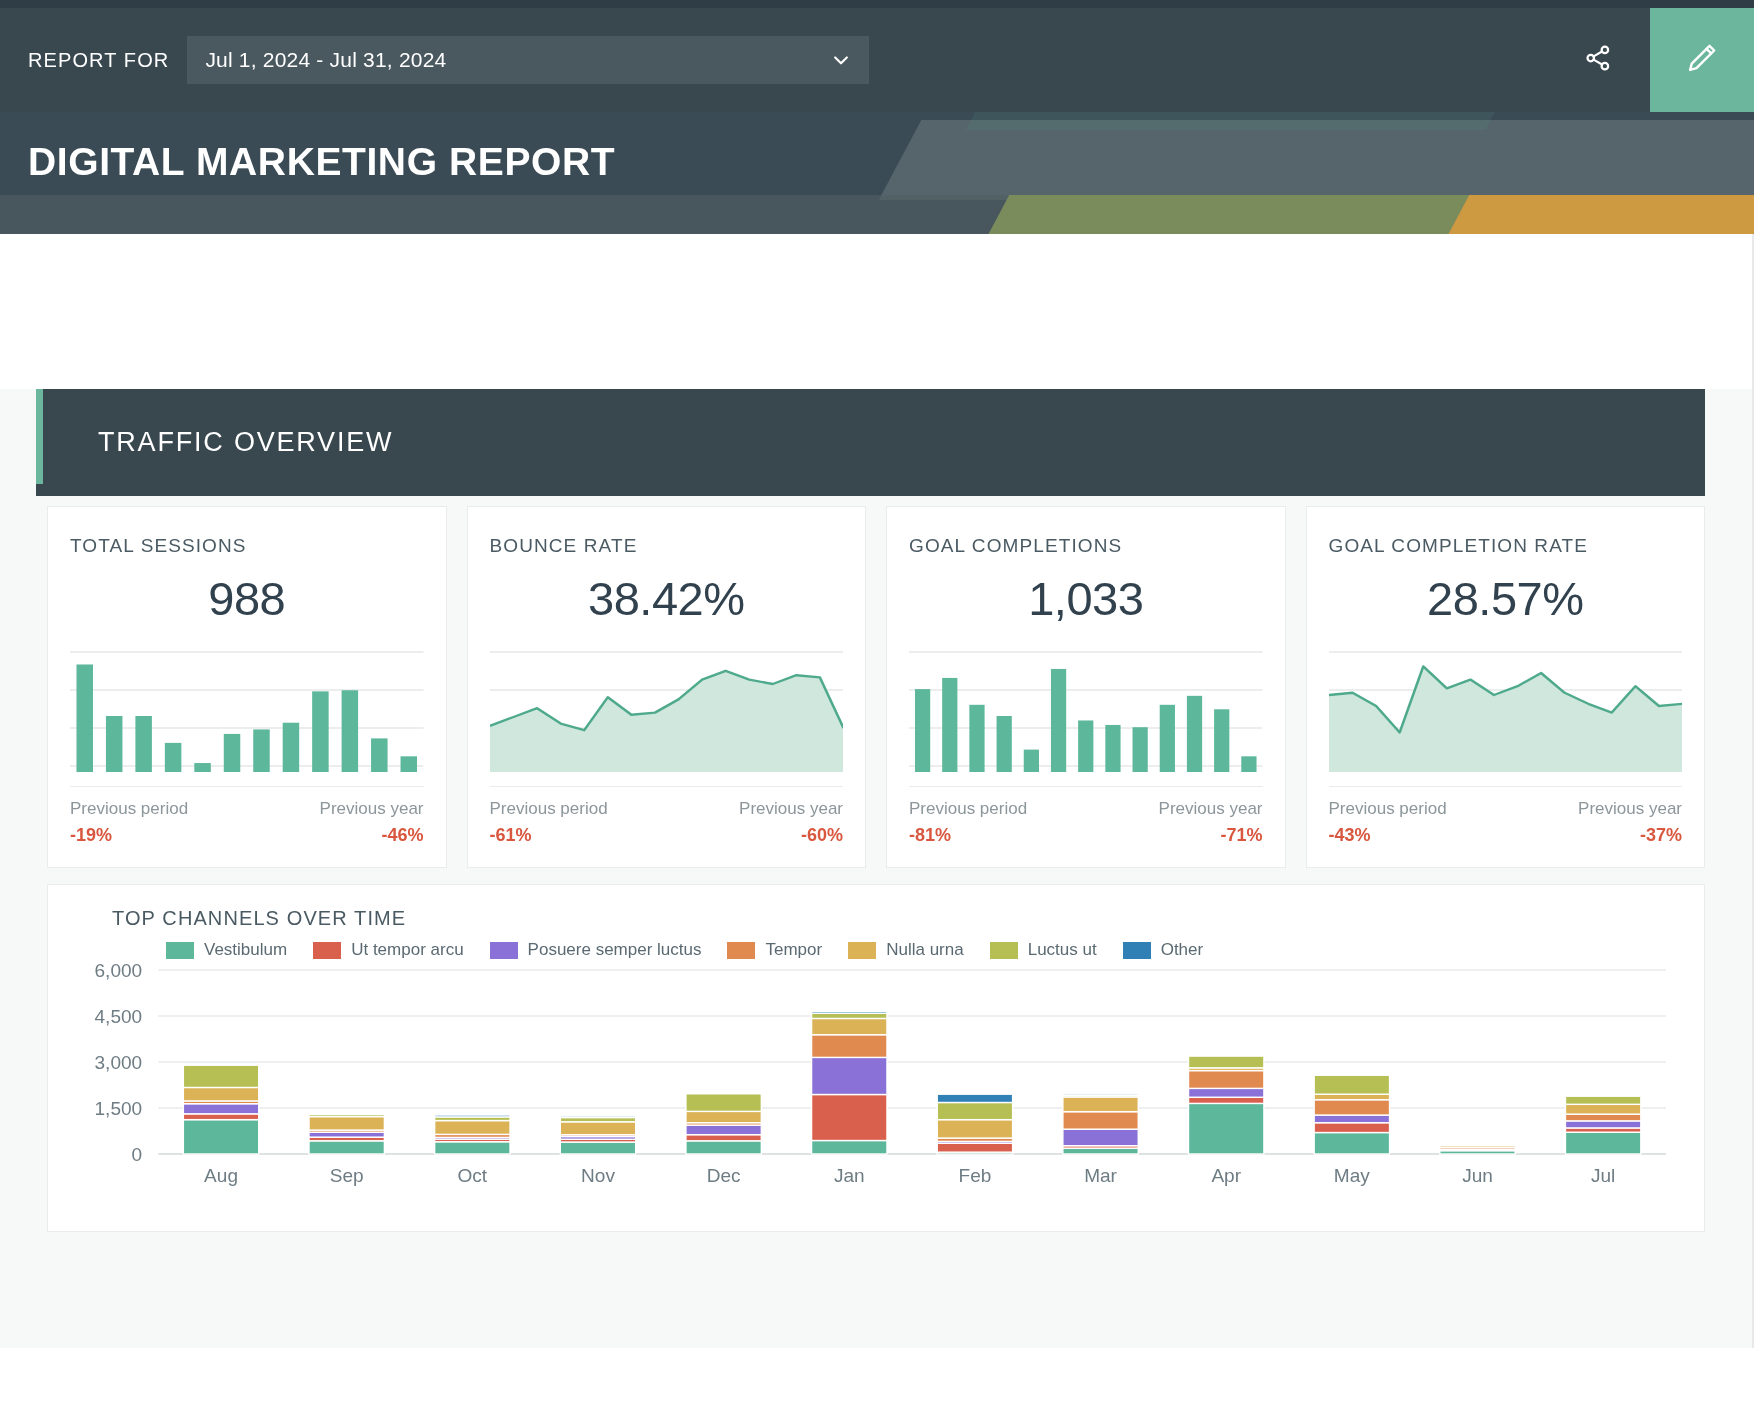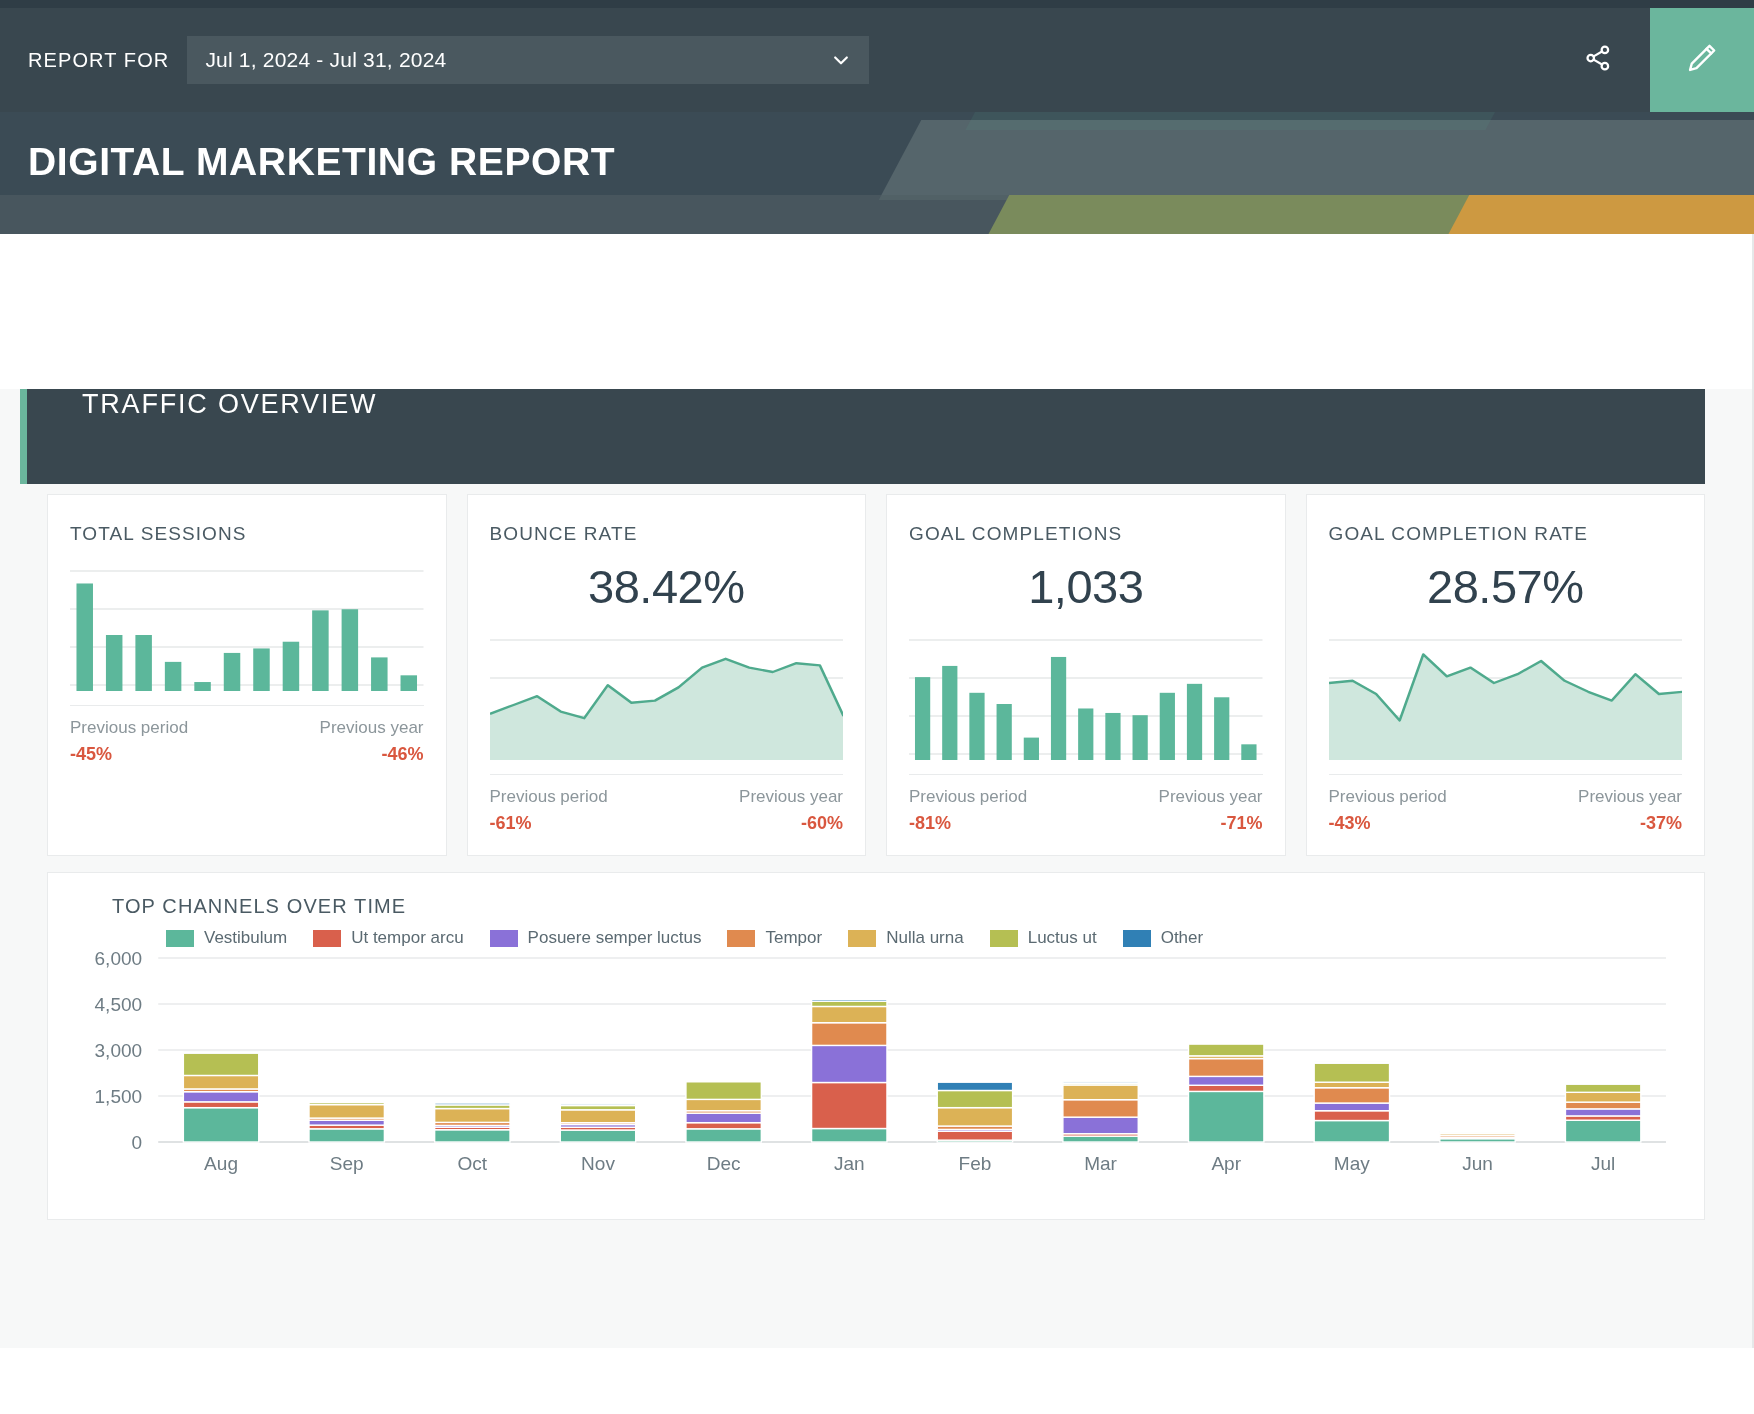--- a/index.html
+++ b/index.html
@@ -111,24 +111,24 @@
     position: relative;
     width: 1754px;
     height: 1114px;
     background: #f7f8f8;
     border-right: 2px solid #e6e8e9;
   }
   .white-gap { height: 155px; background: #ffffff; }
 
   .section-header {
     position: relative;
-    margin: 0 47px 0 20px;
-    height: 95px;
+    margin: 0 47px 0 36px;
+    height: 107px;
     background: #39474f;
-    display: flex; 
+    display: flex; align-items: center;
   }
   .section-accent {
     position: absolute; left: 0; top: 0;
     width: 7px; height: 95px; background: #6bb69d;
   }
   .section-title {
     margin-left: 62px;
     color: #ffffff; font-size: 27px;
     letter-spacing: 1.8px; font-weight: 400;
   }
@@ -247,20 +247,21 @@
     <div class="white-gap"></div>
 
     <div class="section-header">
       <div class="section-accent"></div>
       <div class="section-title">TRAFFIC OVERVIEW</div>
     </div>
 
     <div class="kpi-row" id="kpi-row">
         <div class="kpi-card">
           <div class="kpi-label">TOTAL SESSIONS</div>
+          <div class="kpi-value">988</div>
           <div class="spark">
             <svg viewBox="0 0 330 124" preserveAspectRatio="none">
               <line x1="0" y1="4" x2="330" y2="4" stroke="#e6e8e9" stroke-width="1.4"></line>
               <line x1="0" y1="42" x2="330" y2="42" stroke="#e6e8e9" stroke-width="1.4"></line>
               <line x1="0" y1="80" x2="330" y2="80" stroke="#e6e8e9" stroke-width="1.4"></line>
               <line x1="0" y1="118" x2="330" y2="118" stroke="#e6e8e9" stroke-width="1.4"></line>
               <rect x="6.05" y="16.48" width="15.40" height="107.52" fill="#5cb79b"></rect>
               <rect x="33.55" y="68.00" width="15.40" height="56.00" fill="#5cb79b"></rect>
               <rect x="61.05" y="68.00" width="15.40" height="56.00" fill="#5cb79b"></rect>
               <rect x="88.55" y="94.88" width="15.40" height="29.12" fill="#5cb79b"></rect>
@@ -273,21 +274,21 @@
               <rect x="281.05" y="90.40" width="15.40" height="33.60" fill="#5cb79b"></rect>
               <rect x="308.55" y="108.32" width="15.40" height="15.68" fill="#5cb79b"></rect>
             </svg>
           </div>
           <div class="kpi-foot">
             <div class="foot-row">
               <span class="foot-lab">Previous period</span>
               <span class="foot-lab">Previous year</span>
             </div>
             <div class="foot-row vals">
-              <span class="foot-val">-45%</span>
+              <span class="foot-val">-19%</span>
               <span class="foot-val">-46%</span>
             </div>
           </div>
         </div>
         <div class="kpi-card">
           <div class="kpi-label">BOUNCE RATE</div>
           <div class="kpi-value">38.42%</div>
           <div class="spark">
             <svg viewBox="0 0 330 124" preserveAspectRatio="none">
               <line x1="0" y1="4" x2="330" y2="4" stroke="#e6e8e9" stroke-width="1.4"></line>

